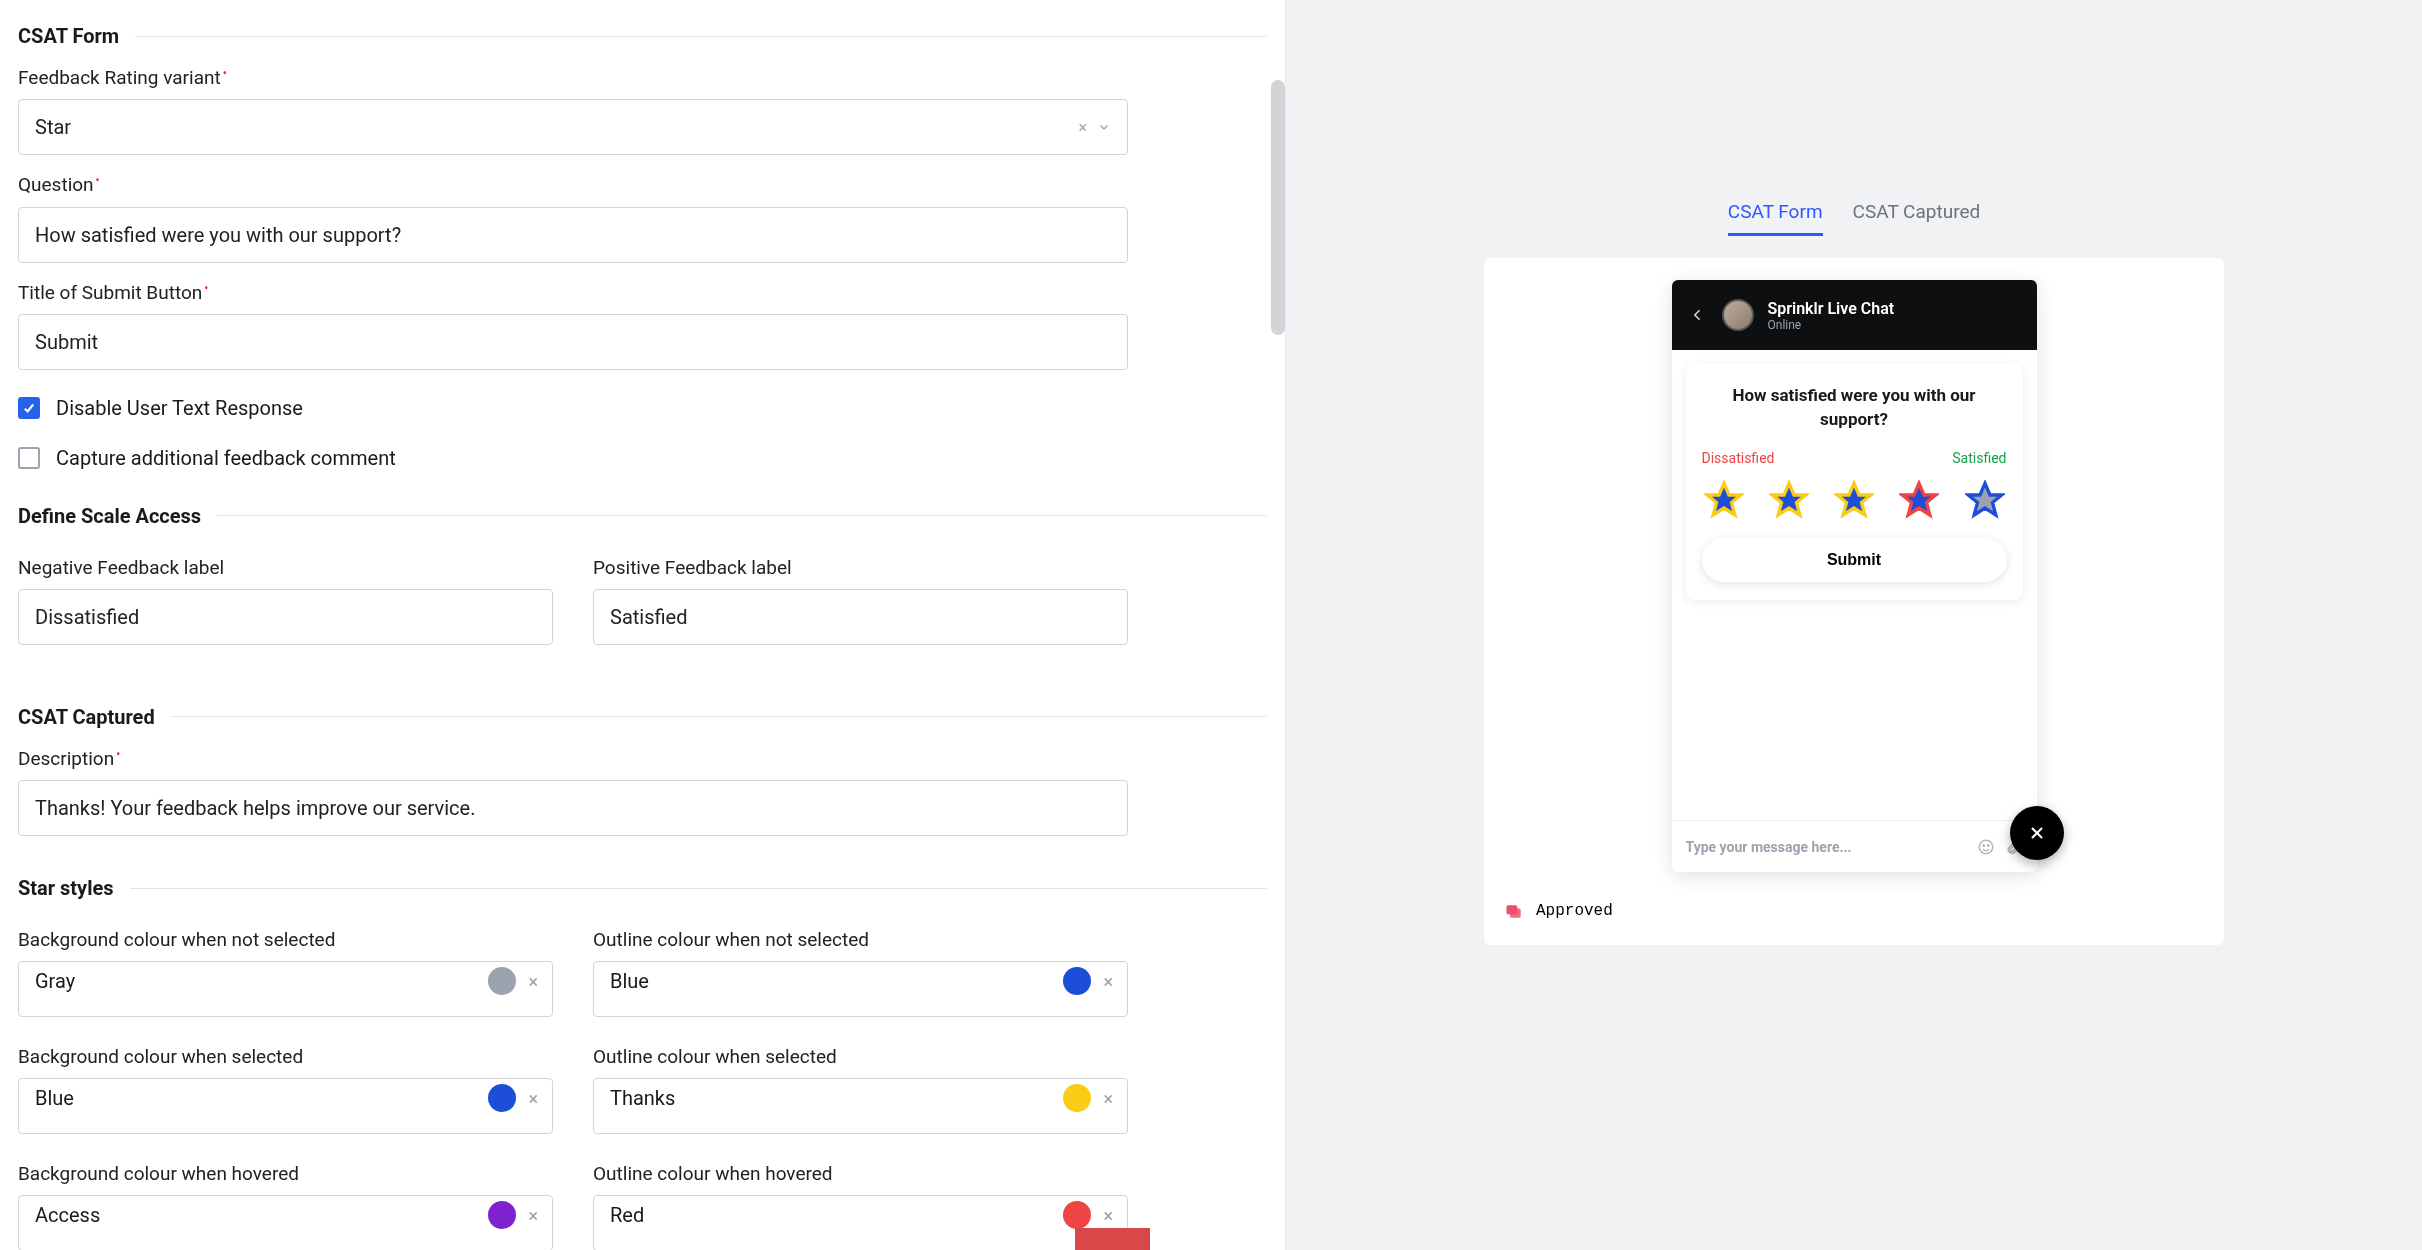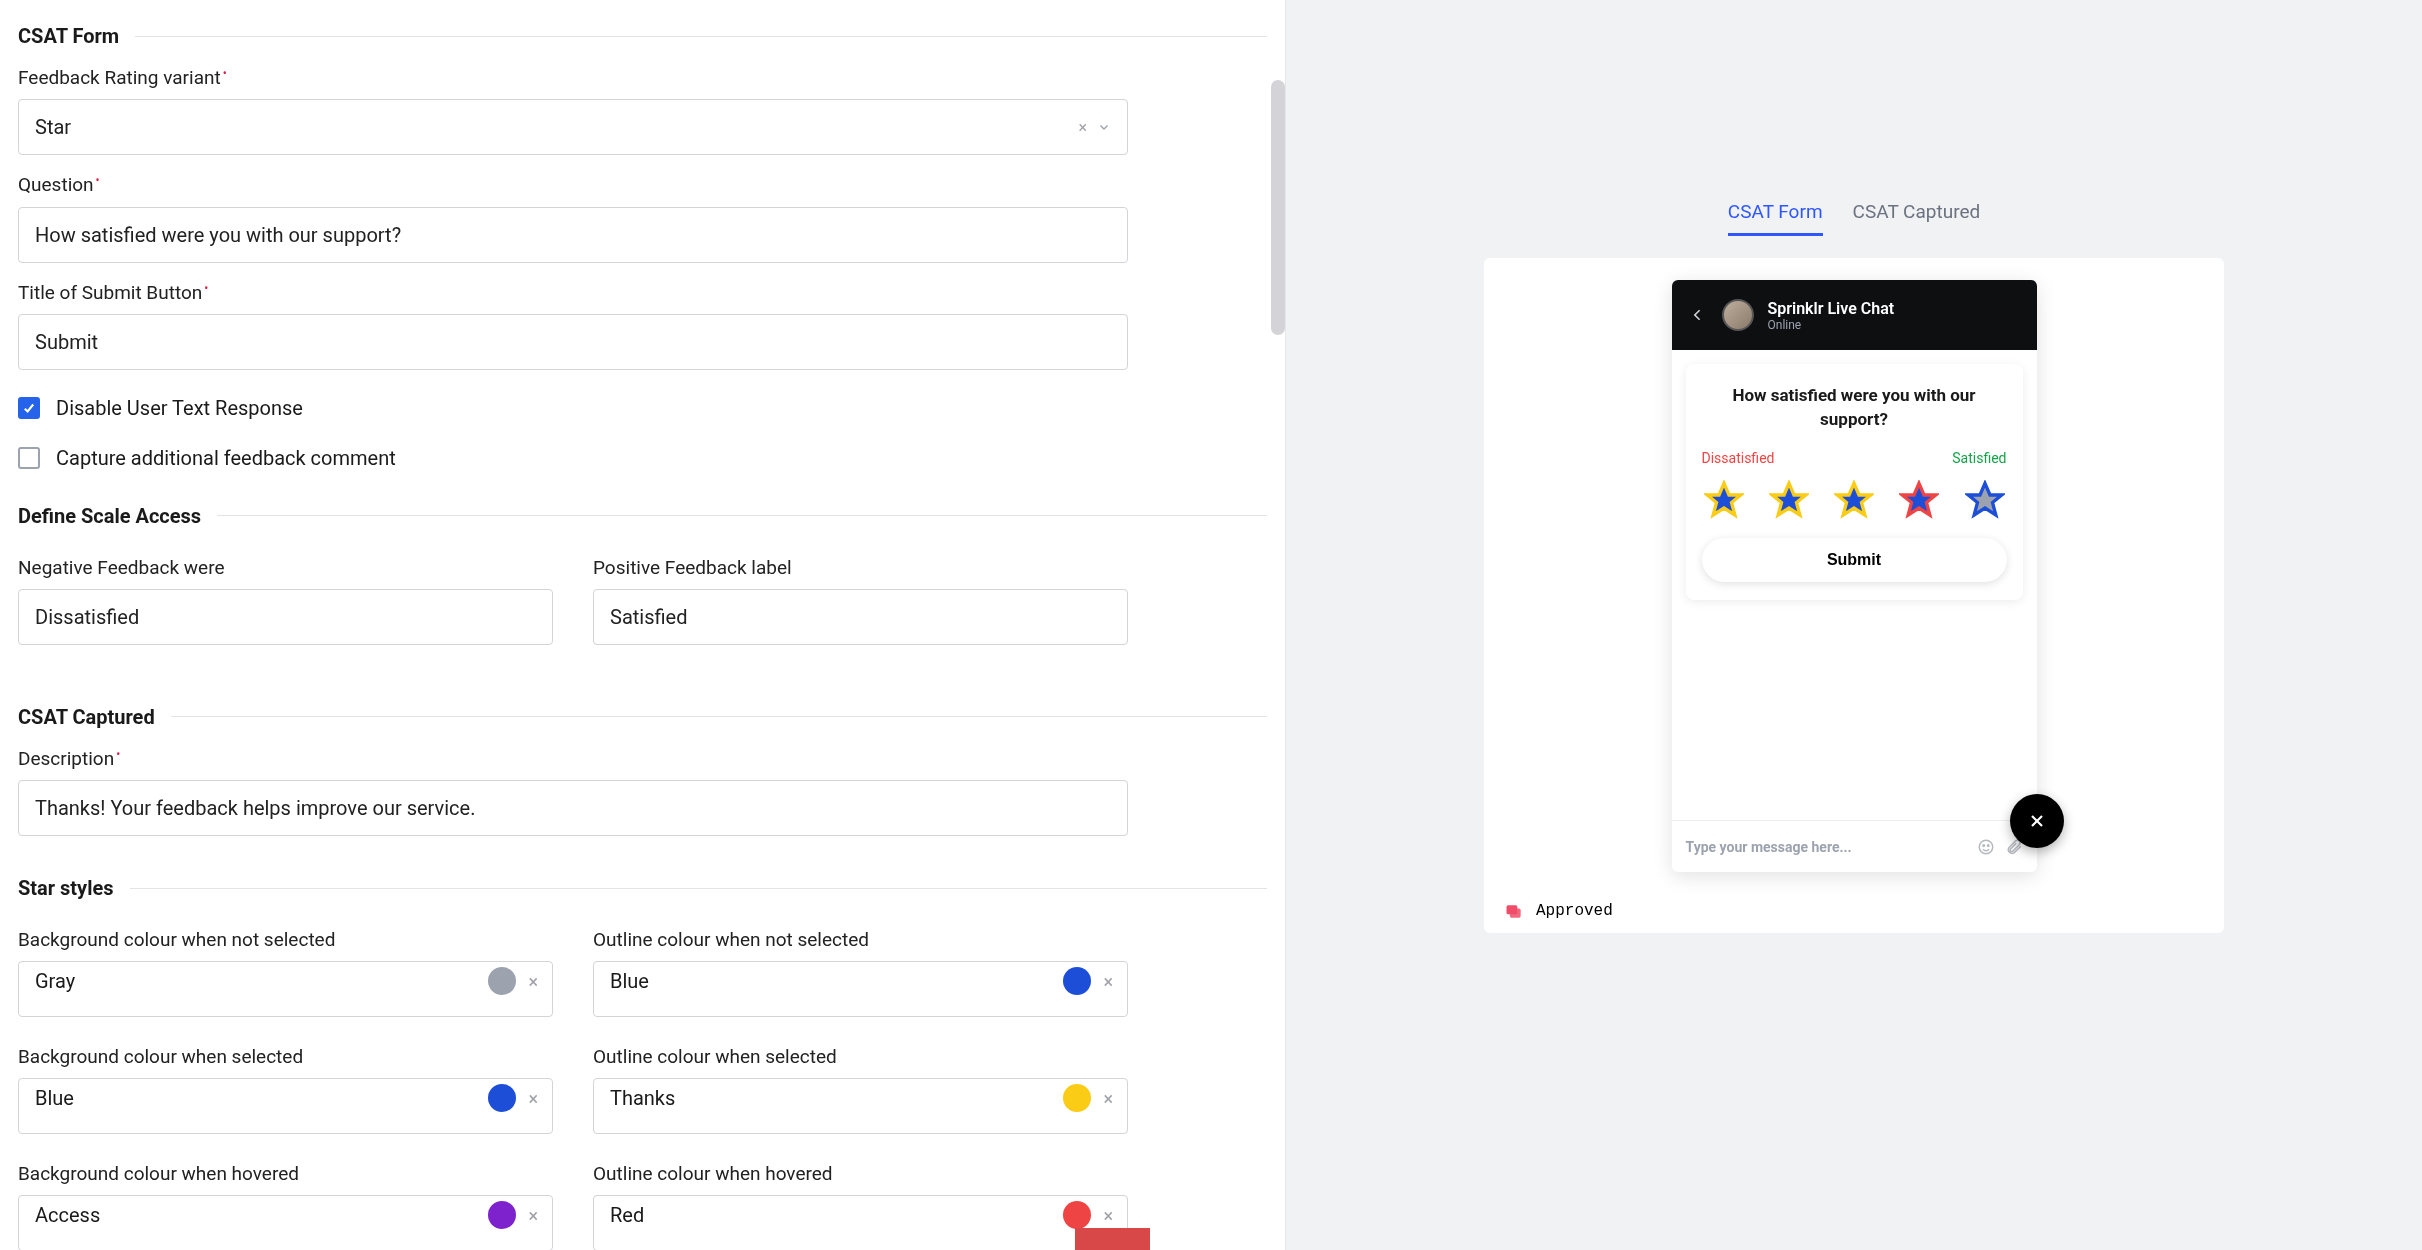--- a/index.html
+++ b/index.html
@@ -166,21 +166,21 @@
   .preview-tab.active {
     color: #2e57ff;
     border-bottom-color: #2e57ff;
   }
 
   .preview-card {
     margin-top: 22px;
     width: 740px;
     background: #fff;
     border-radius: 6px;
-    padding-bottom: 12px;
+    padding-bottom: 24px;
     position: relative;
   }
 
   .chat-widget {
     width: 365px;
     margin: 22px auto 0 auto;
     background: #fff;
     border-radius: 6px;
     box-shadow: 0 4px 20px rgba(0,0,0,0.12);
     overflow: hidden;
@@ -354,21 +354,21 @@
       <span class="chk-label">Capture additional feedback comment</span>
     </div>
 
     <div class="section-header" style="margin-top:34px">
       <span>Define Scale Access</span>
       <span class="rule"></span>
     </div>
 
     <div class="two-col">
       <div class="col">
-        <div class="field-label">Negative Feedback were</div>
+        <div class="field-label">Negative Feedback label</div>
         <div class="text-input">
           <span>Dissatisfied</span>
         </div>
       </div>
       <div class="col">
         <div class="field-label">Positive Feedback label</div>
         <div class="text-input">
           <span>Satisfied</span>
         </div>
       </div>

